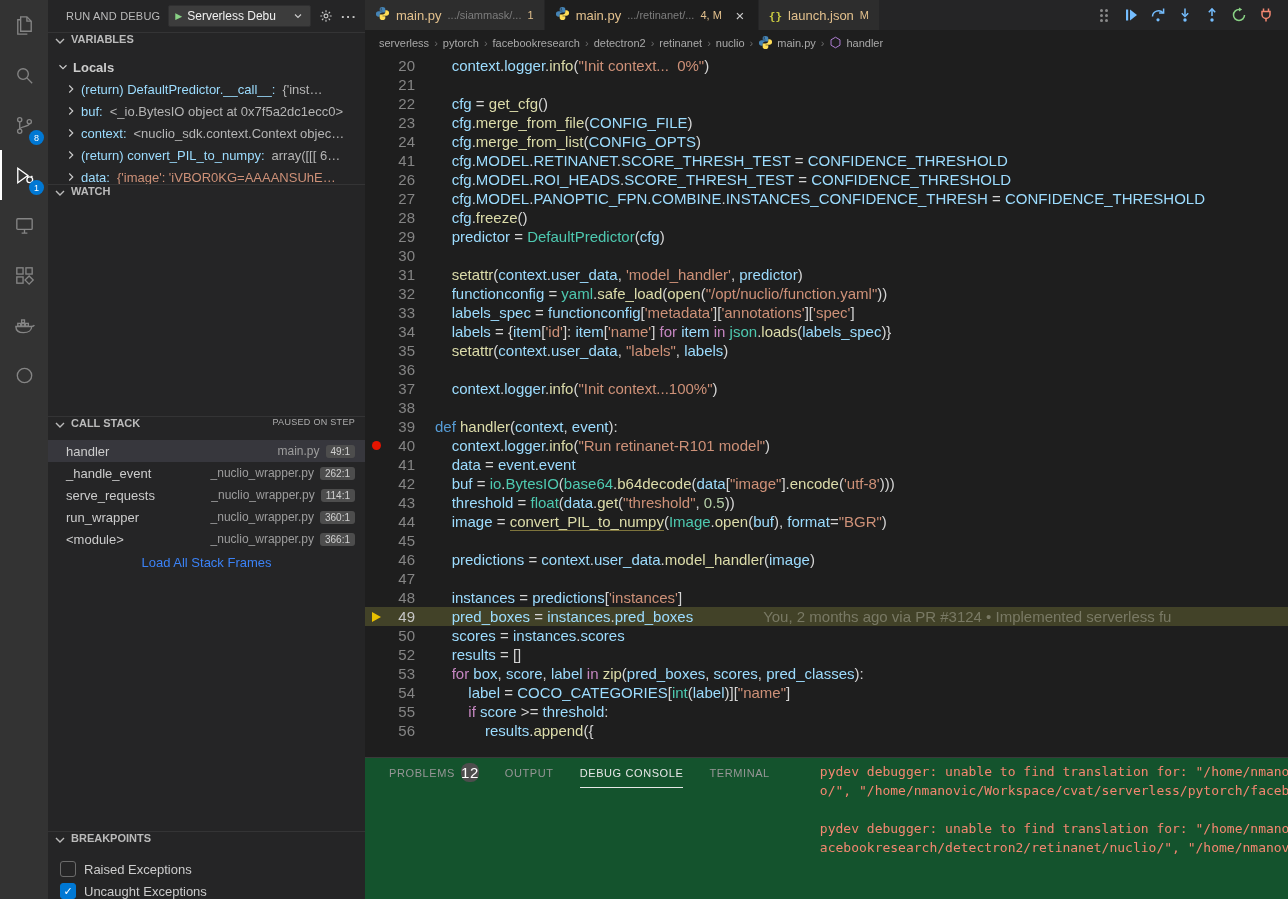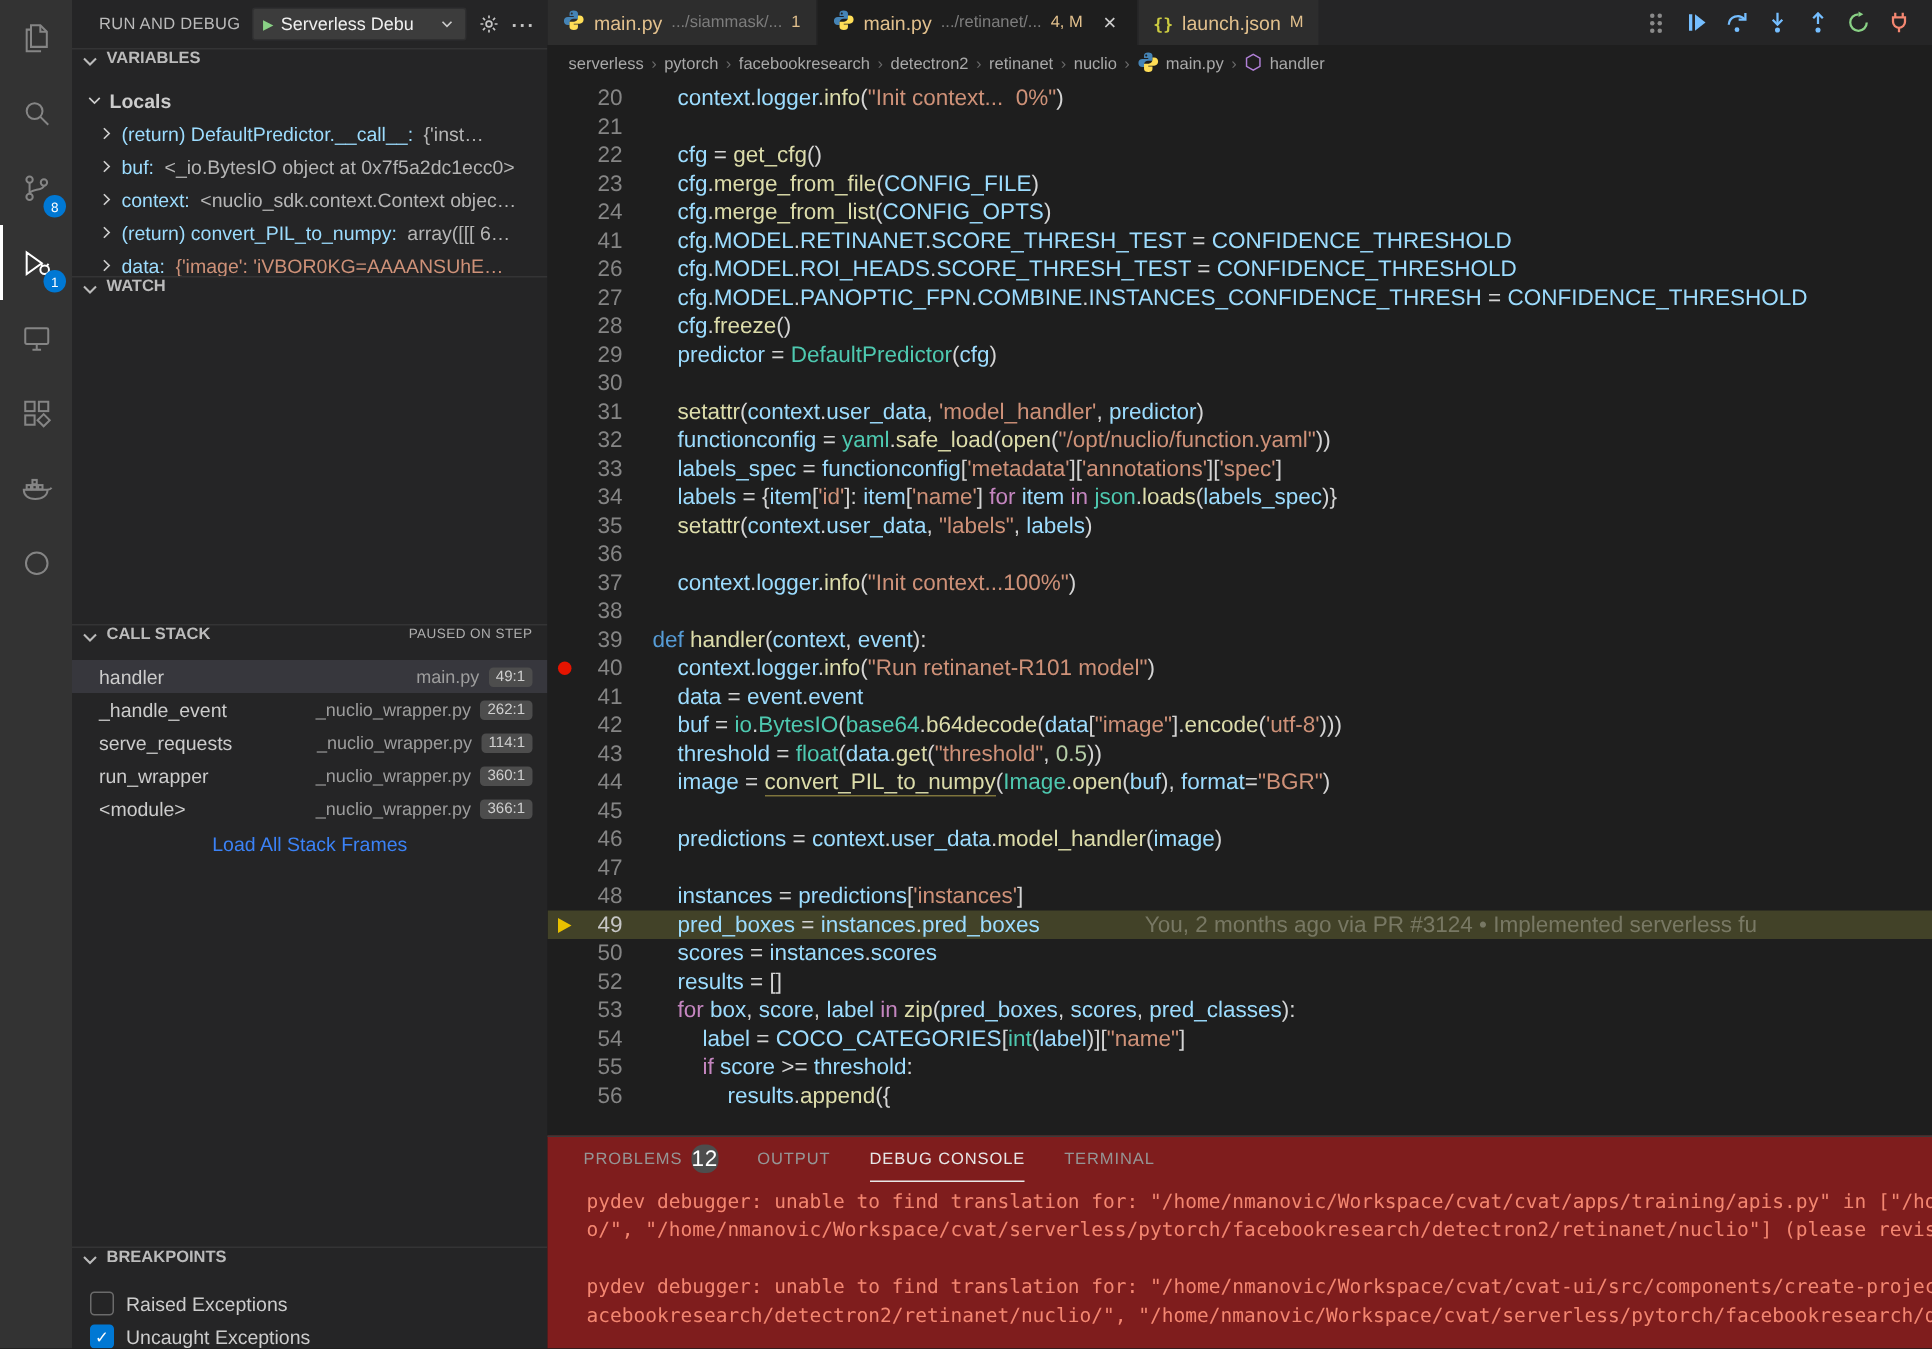--- a/index.html
+++ b/index.html
@@ -75,21 +75,21 @@
   .ln{width:28px;flex:none;text-align:right;color:#858585}
   .code-line.current .ln{color:#c6c6c6}
   .code-text{padding-left:20px;white-space:pre;color:#d4d4d4}
   .code-line.current{background:rgba(255,255,92,.16)}
   .blame{color:rgba(165,165,150,.55);margin-left:70px}
   .tk-o{color:#d4d4d4}.tk-v{color:#9cdcfe}.tk-f{color:#dcdcaa}.tk-s{color:#ce9178}
   .tk-k{color:#569cd6}.tk-c{color:#c586c0}.tk-t{color:#4ec9b0}.tk-n{color:#b5cea8}
   .tk-u{border-bottom:1px solid rgba(205,187,85,.55)}
 
   
-  .panel{height:142px;flex:none;border-top:1px solid #3a3a3a;display:flex;flex-direction:column;background:#7f1d1d}
+  .panel{height:142px;flex:none;border-top:1px solid #3a3a3a;display:flex;flex-direction:row;background:#14532d}
   .panel-tabs{height:30px;display:flex;align-items:center;gap:26px;padding:0 24px;flex:none}
   .panel-tab{display:flex;align-items:center;gap:6px;font-size:11px;letter-spacing:.6px;color:#969696;cursor:pointer;height:100%;border-bottom:1px solid transparent}
   .panel-tab.active{color:#e7e7e7;border-bottom-color:#e7e7e7}
   .ptab-badge{background:#4d4d4d;color:#fff;font-size:15px;padding:1px 0;border-radius:8px}
   .console{flex:1;overflow:hidden;padding:4px 0 0 26px;font-family:"DejaVu Sans Mono",monospace;font-size:13px;line-height:19px;color:#f48771}
   .console-line{white-space:pre;height:19px;overflow:hidden}
   .chev-svg{flex:none}
 </style>
 </head>
 <body>

